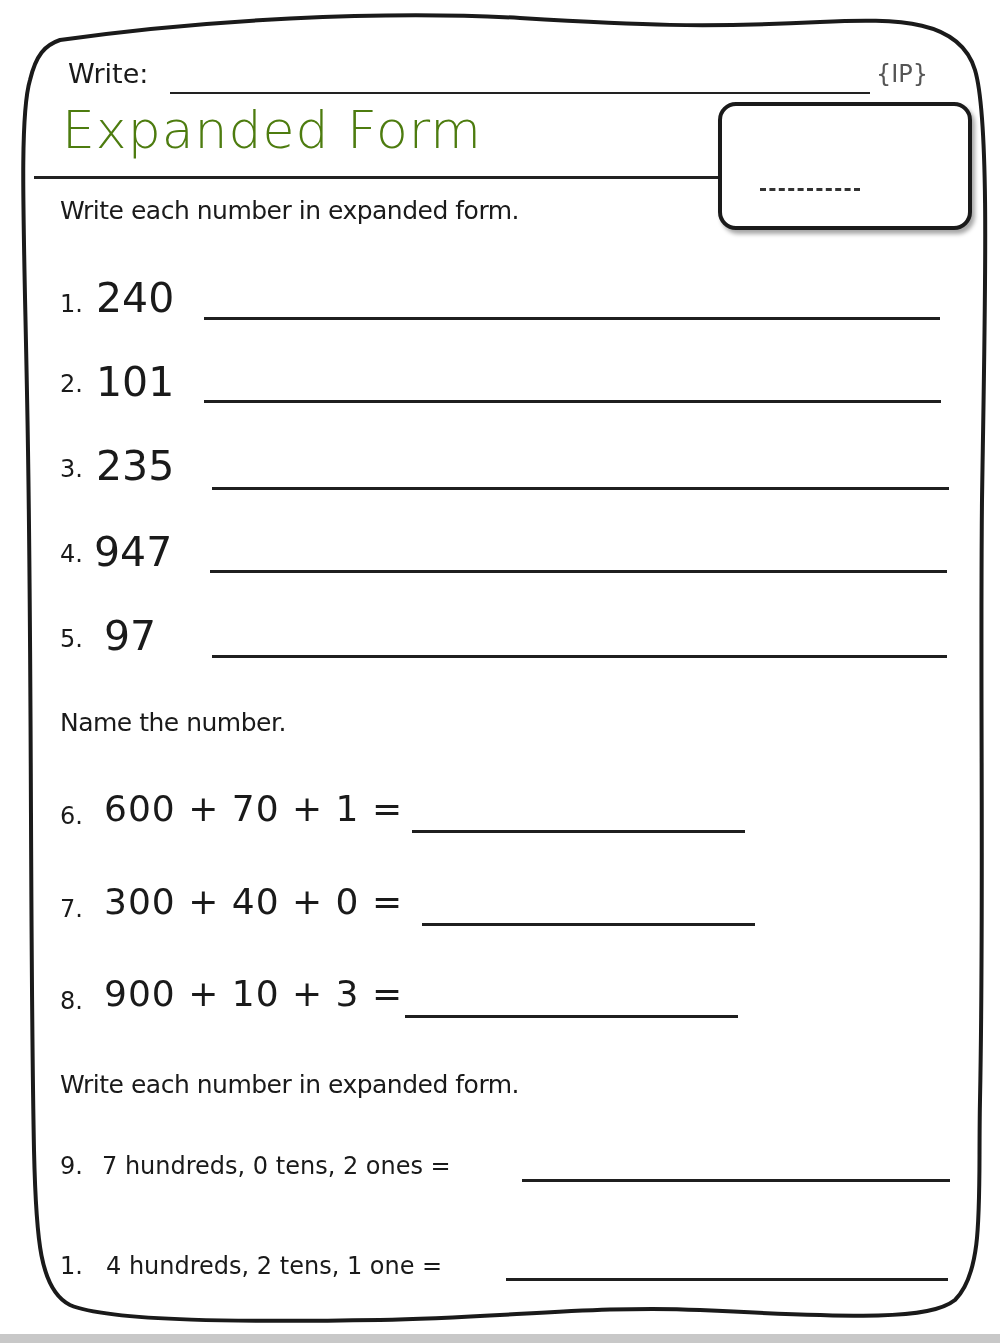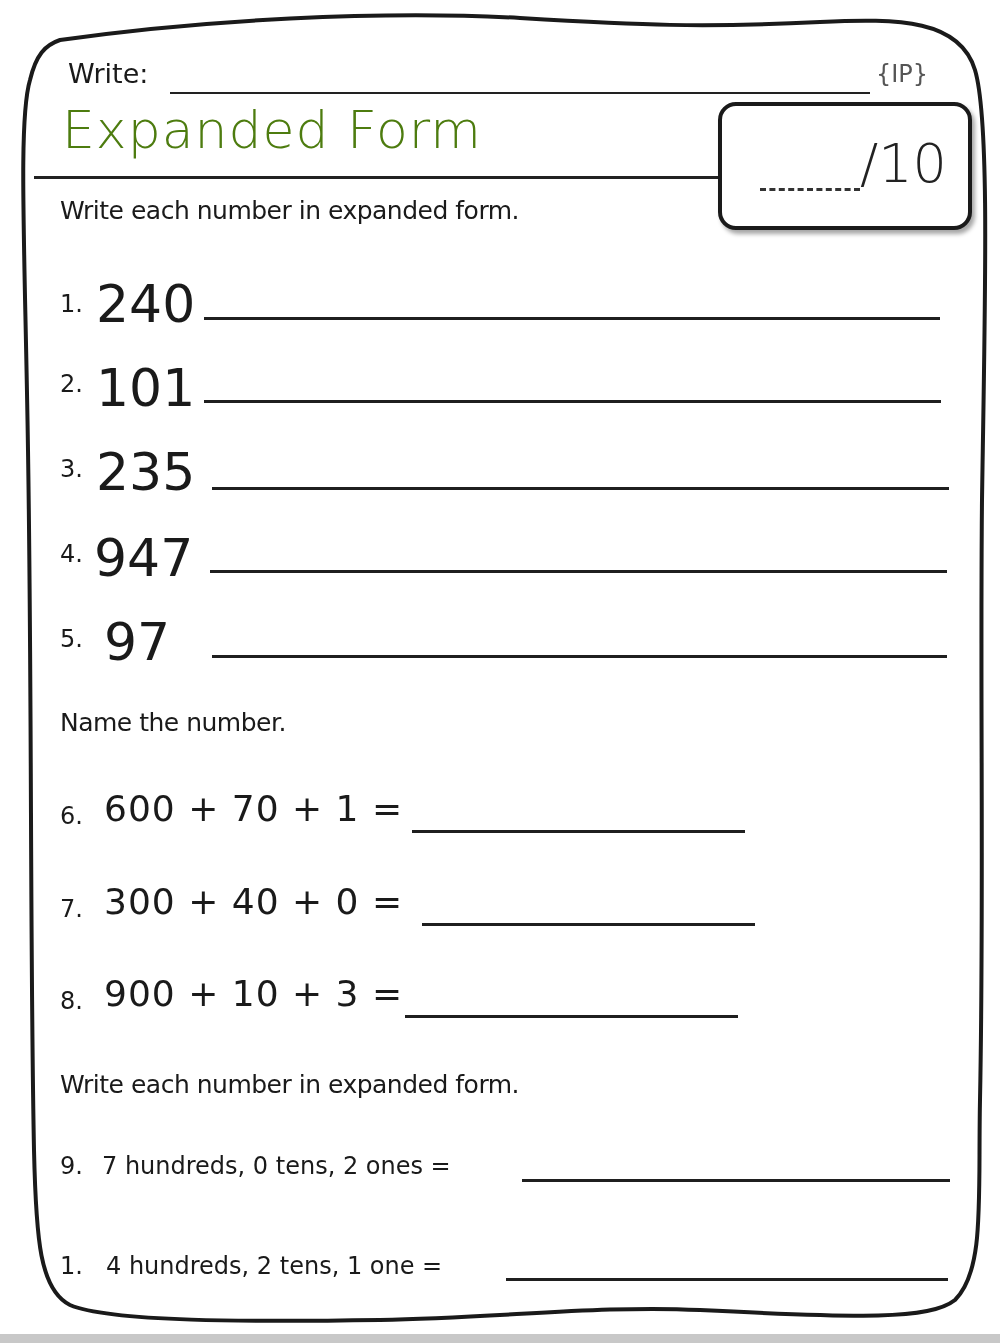--- a/index.html
+++ b/index.html
@@ -17,21 +17,21 @@
   .title-rule { left: 34px; top: 176px; width: 690px; height: 0; border-top: 3px solid #222; }
   .score-box {
     left: 718px; top: 102px; width: 246px; height: 120px;
     border: 4px solid #1a1a1a; border-radius: 18px; background: #fff;
     box-shadow: 3px 4px 4px rgba(0,0,0,0.35);
   }
   .score-blank { position: absolute; left: 38px; top: 82px; width: 100px; border-top: 3px dashed #333; }
   .score-text { position: absolute; left: 138px; top: 26px; font-size: 54px; font-weight: 300; color: #222; }
   .instr { font-size: 25px; letter-spacing: -0.5px; }
   .q-num { font-size: 24px; }
-  .q-val { font-size: 52px; }
+  .q-val { font-size: 41px; }
   .line { height: 0; border-top: 3px solid #1f1f1f; }
   .eq { font-size: 36px; letter-spacing: 1px; }
   .word-q { font-size: 24px; }
 </style>
 </head>
 <body>
 
 <svg class="frame-svg" width="1000" height="1343" viewBox="0 0 1000 1343">
   <path d="M 60 40 C 200 20, 380 10, 520 18 C 640 25, 700 28, 820 22 C 900 18, 960 20, 975 70
            C 990 120, 985 300, 982 500 C 980 700, 984 900, 980 1100 C 978 1200, 985 1270, 955 1300
@@ -42,21 +42,20 @@
 
 <div class="abs name-label">Write:</div>
 <div class="abs name-line"></div>
 <div class="abs ip-tag">{IP}</div>
 
 <div class="abs title">Expanded Form</div>
 <div class="abs title-rule"></div>
 
 <div class="abs score-box">
   <div class="score-blank"></div>
-  <div class="score-text">/10</div>
 </div>
 
 <div class="abs instr" style="left:60px; top:196px;">Write each number in expanded form.</div>
 
 <div class="abs q-num" style="left:60px; top:290px;">1.</div>
 <div class="abs q-val" style="left:96px; top:274px;">240</div>
 <div class="abs line" style="left:204px; top:317px; width:736px;"></div>
 
 <div class="abs q-num" style="left:60px; top:370px;">2.</div>
 <div class="abs q-val" style="left:96px; top:358px;">101</div>

